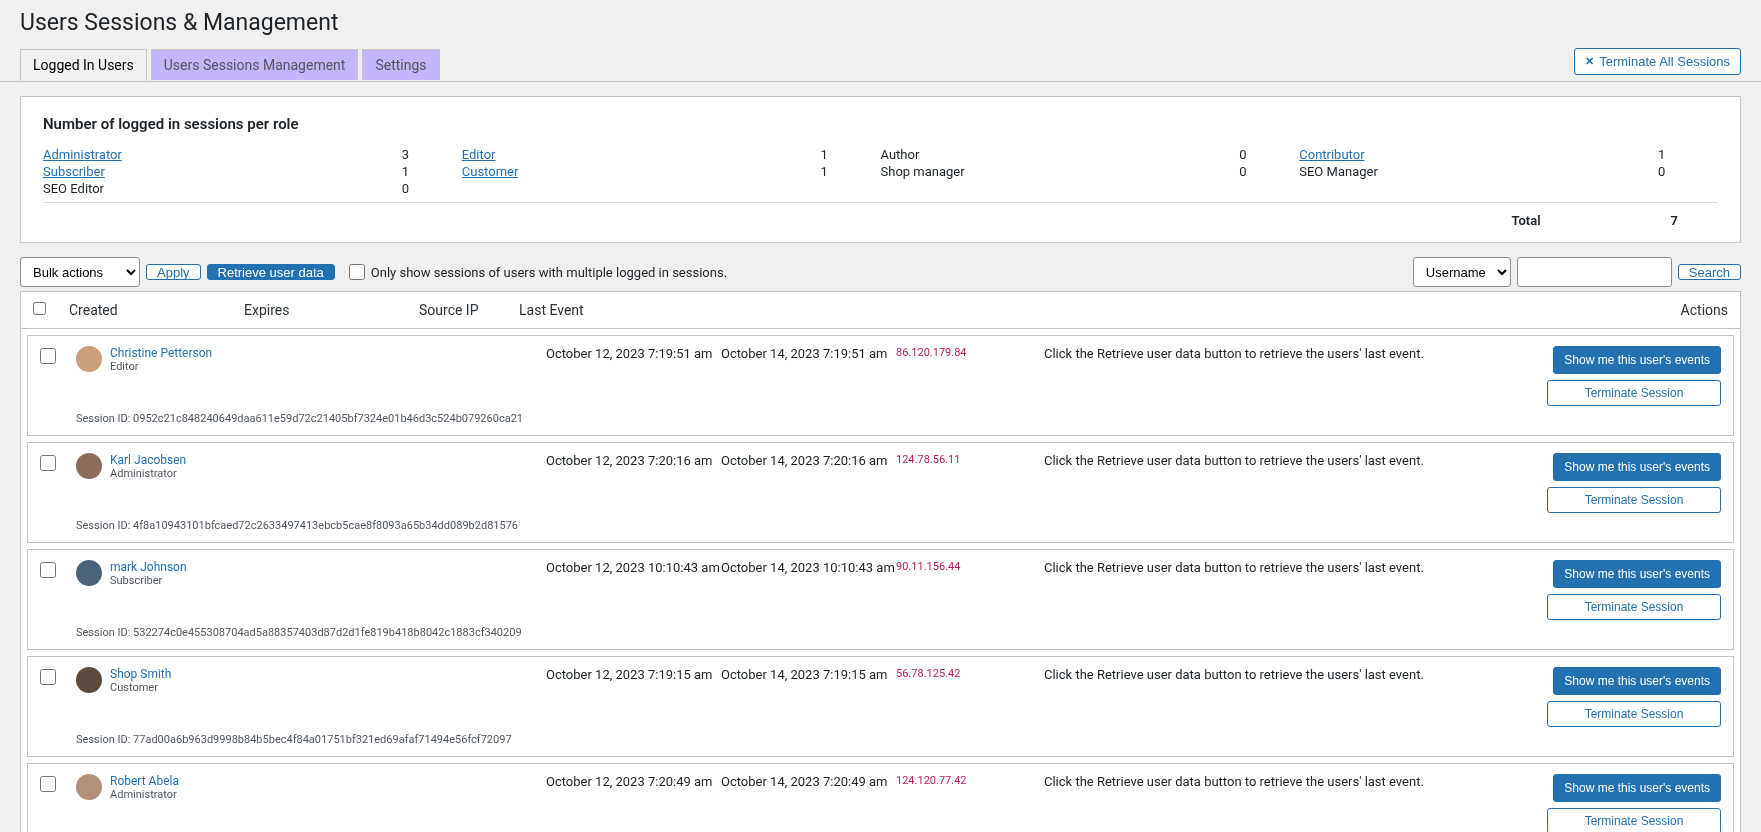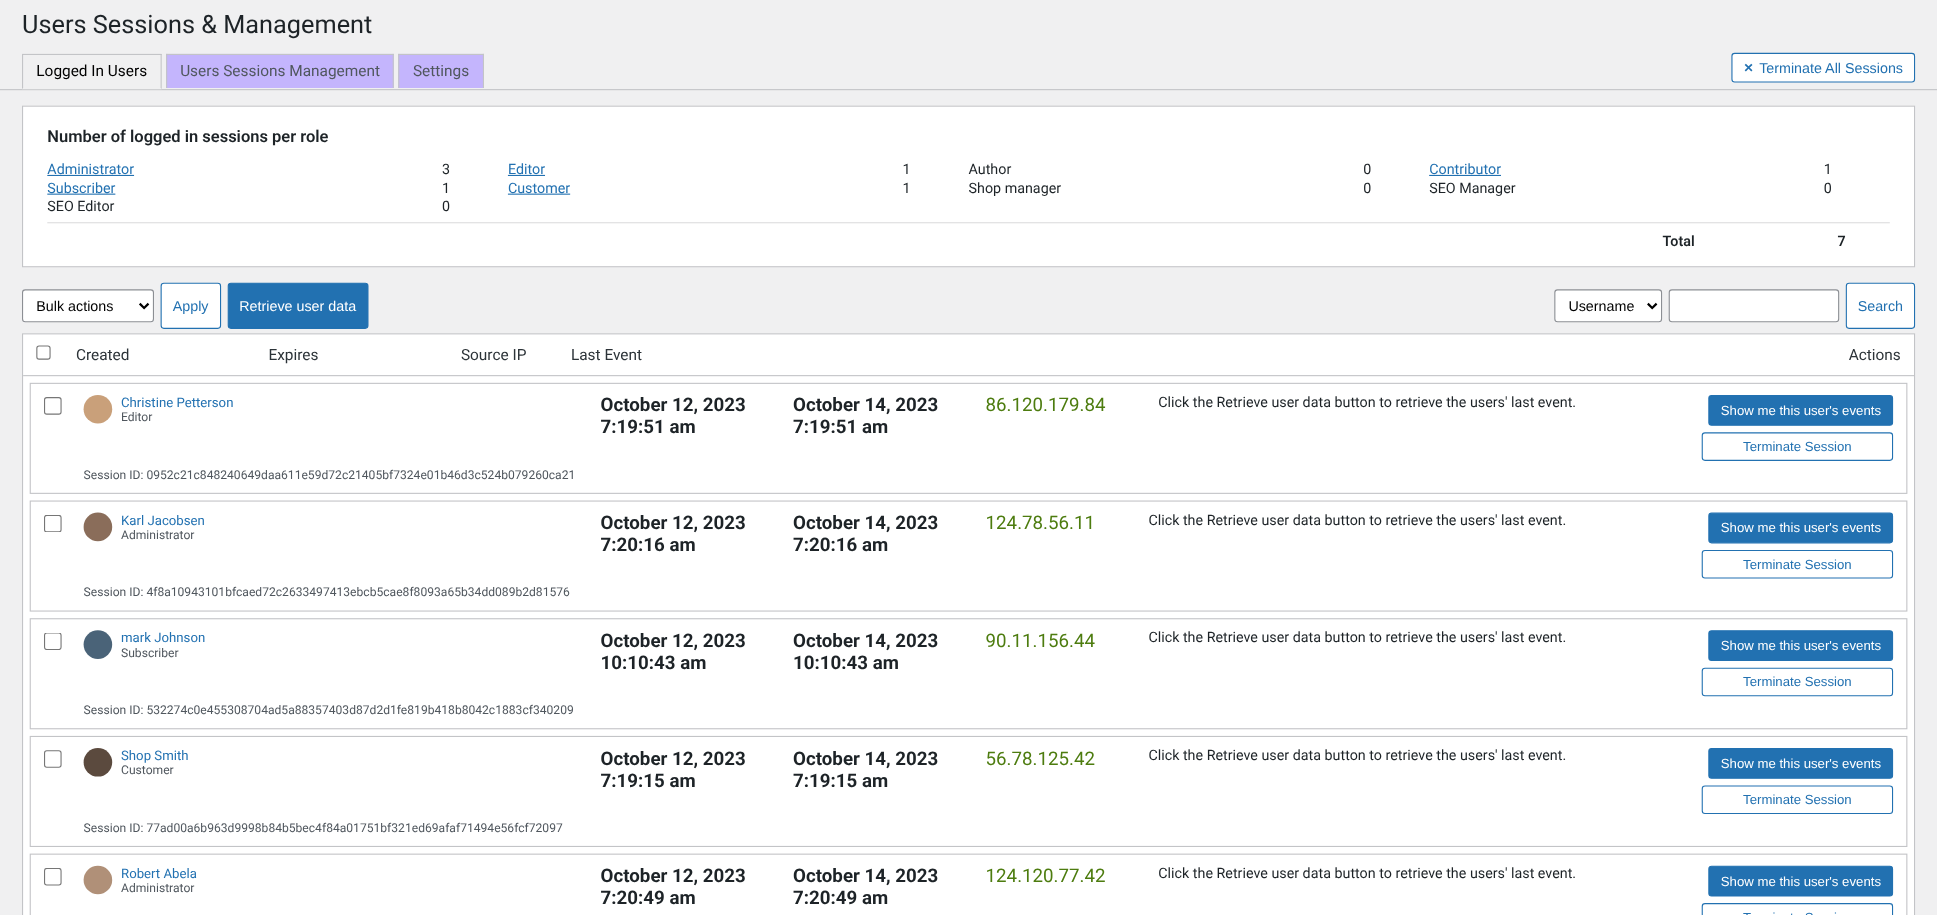--- a/index.html
+++ b/index.html
@@ -100,21 +100,21 @@
     padding: 3px 8px;
     font-size: 13px;
     background: #fff;
     height: 30px;
   }
   .btn {
     border: 1px solid #2271b1;
     color: #2271b1;
     background: #fff;
     padding: 0 10px;
-    height: 42px;
+    height: 16px;
     font-size: 13px;
     border-radius: 3px;
     cursor: pointer;
   }
   .btn-primary {
     background: #2271b1;
     color: #fff;
   }
   .checkbox-label { display: flex; align-items: center; gap: 6px; margin-left: 8px; font-size: 13px; color: #1d2327; }
   .checkbox-label input { width: 16px; height: 16px; }
@@ -160,22 +160,22 @@
   }
   .avatar {
     width: 26px; height: 26px; border-radius: 50%;
     background: #888;
     flex-shrink: 0;
     display: inline-block;
   }
   .user-info { display: flex; flex-direction: column; }
   .user-name { color: #2271b1; font-size: 12px; }
   .user-role { font-size: 11px; color: #50575e; }
-  .cell-created, .cell-expires { flex: 0 0 175px; font-size: 17px; font-weight: bold; }
-  .cell-ip { flex: 0 0 100px; font-size: 17px; color: #4d7c0f; }
+  .cell-created, .cell-expires { flex: 0 0 175px; font-size: 13px; }
+  .cell-ip { flex: 0 0 100px; font-size: 11px; color: #be185d; }
   .cell-last { flex: 1; font-size: 13px; margin-left: 48px; }
   .cell-actions {
     flex: 0 0 160px;
     display: flex;
     flex-direction: column;
     gap: 6px;
     align-items: flex-end;
   }
   .btn-show {
     background: #2271b1;
@@ -255,20 +255,24 @@
     </div>
   </div>
 
   <div class="toolbar">
     <div class="toolbar-left">
       <select style="width:120px;">
         <option>Bulk actions</option>
       </select>
       <button class="btn">Apply</button>
       <button class="btn btn-primary">Retrieve user data</button>
+      <label class="checkbox-label">
+        <input type="checkbox" style="">
+        <span>Only show sessions of users with multiple logged in sessions.</span>
+      </label>
     </div>
     <div class="toolbar-right">
       <select>
         <option>Username</option>
       </select>
       <input type="text" class="search-input" style="width: 155px;">
       <button class="btn">Search</button>
     </div>
   </div>
 

